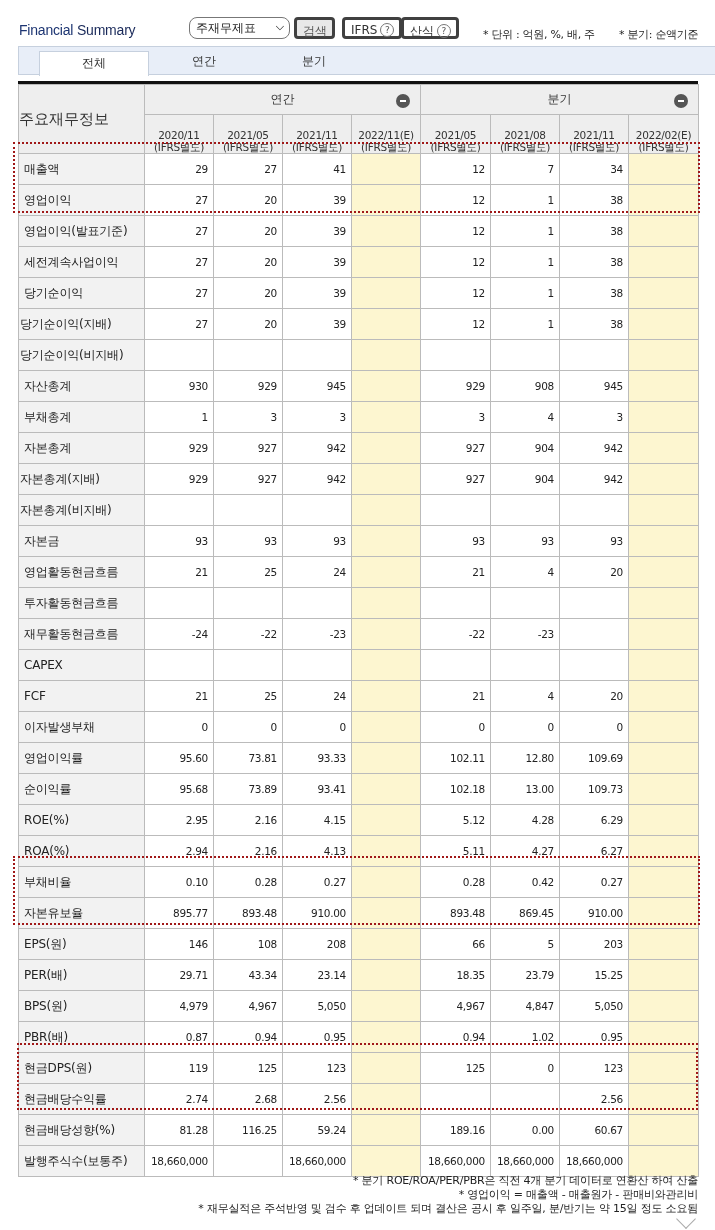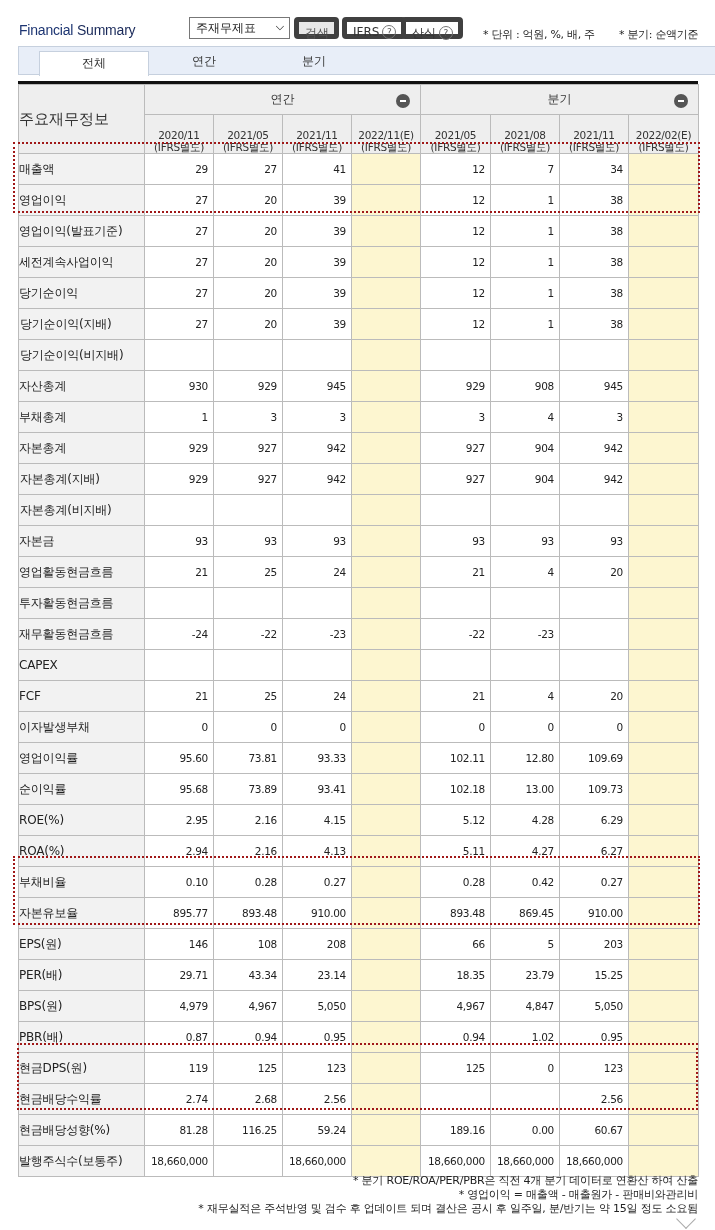--- a/index.html
+++ b/index.html
@@ -1,39 +1,39 @@
 <!DOCTYPE html>
 <html><head>
 <meta charset="utf-8">
 <style>
   * { box-sizing: border-box; margin: 0; padding: 0; }
   body { width: 715px; height: 1230px; background: #fff; font-family: "DejaVu Sans", sans-serif; color: #222; position: relative; overflow: hidden; }
   .topbar { position: absolute; left: 0; top: 0; width: 715px; height: 34px; }
   .title { position: absolute; left: 19px; top: 22px; font-family: "Liberation Sans", sans-serif; font-size: 14px; color: #1a2a5a; font-weight: normal; letter-spacing: -0.2px; }
   .title .b { color: #1d3572; }
-  .select { position: absolute; left: 189px; top: 17px; width: 101px; height: 22px; border: 1px solid #777; border-radius: 0; background: #fff; font-size: 12px; padding: 2px 0 0 6px; }
+  .select { position: absolute; left: 189px; top: 17px; width: 101px; height: 22px; border: 1px solid #777; border-radius: 8px; background: #fff; font-size: 12px; padding: 2px 0 0 6px; }
   .select .chev { position: absolute; right: 5px; top: 2px; font-size: 11px; }
-  .btn { position: absolute; top: 17px; height: 22px; border: 5px solid #404040; border-radius: 4px; background: #fff; font-size: 12px; padding: 3px 5px 0 6px; color: #333; white-space: nowrap; }
+  .btn { position: absolute; top: 17px; height: 22px; border: 3px solid #404040; border-radius: 4px; background: #fff; font-size: 12px; padding: 3px 5px 0 6px; color: #333; white-space: nowrap; }
   .btn.gray { background: #e8e8e8; color: #555; }
   .qmark { display: inline-block; width: 14px; height: 14px; border: 1px solid #777; border-radius: 50%; font-size: 9px; text-align: center; line-height: 12px; margin-left: 3px; vertical-align: 1px; color: #555; }
   .note { position: absolute; top: 27px; font-size: 11px; color: #222; white-space: nowrap; letter-spacing: -0.3px; }
   .tabs { position: absolute; left: 18px; top: 46px; width: 714px; height: 29px; background: #e8eef8; border: 1px solid #c6d0de; }
   .tab { position: absolute; top: 0; height: 28px; font-size: 12px; text-align: center; line-height: 28px; color: #333; }
   .tab.active { background: #fff; border: 1px solid #c6d0de; border-bottom: none; top: 4px; height: 25px; line-height: 22px; }
   .thickline { position: absolute; left: 18px; top: 81px; width: 680px; height: 3px; background: #111; }
   table { position: absolute; left: 18px; top: 84px; border-collapse: collapse; table-layout: fixed; width: 680px; }
   td, th { border: 1px solid #bbb; font-weight: normal; font-size: 11px; }
   th { background: #eee; color: #333; }
   thead .grp { height: 30px; text-align: center; font-size: 12px; position: relative; }
   thead .grp .minus { position: absolute; right: 10px; top: 9px; width: 14px; height: 14px; border-radius: 50%; background: #555; }
   thead .grp .minus::after { content: ""; position: absolute; left: 4px; top: 6px; width: 6px; height: 2px; background: #fff; }
   thead .col { height: 29px; font-size: 10.5px; line-height: 12px; text-align: center; overflow: hidden; vertical-align: top; padding-top: 14px; letter-spacing: -0.3px; }
   thead .corner { font-size: 15px; text-align: left; }
   tbody td { height: 31px; text-align: right; padding-right: 5px; font-size: 10.5px; letter-spacing: -0.3px; }
-  tbody td.lbl { background: #f2f2f2; text-align: left; font-size: 12px; letter-spacing: -0.2px; }
+  tbody td.lbl { background: #f2f2f2; text-align: left; padding-left: 5px; font-size: 12px; letter-spacing: -0.2px; }
   tbody td.lbl.sub { padding-left: 1px; }
   tbody td.est { background: #fdf6d0; }
   .dash { position: absolute; border: 2px dotted #a01818; pointer-events: none; }
   .foot { position: absolute; right: 17px; font-size: 11px; color: #222; white-space: nowrap; text-align: right; letter-spacing: -0.2px; }
   .chev-down { position: absolute; left: 679px; top: 1212px; width: 14px; height: 14px; border-right: 1.5px solid #aaa; border-bottom: 1.5px solid #aaa; transform: rotate(45deg); }
 </style>
 </head>
 <body>
 
 <div class="topbar">

